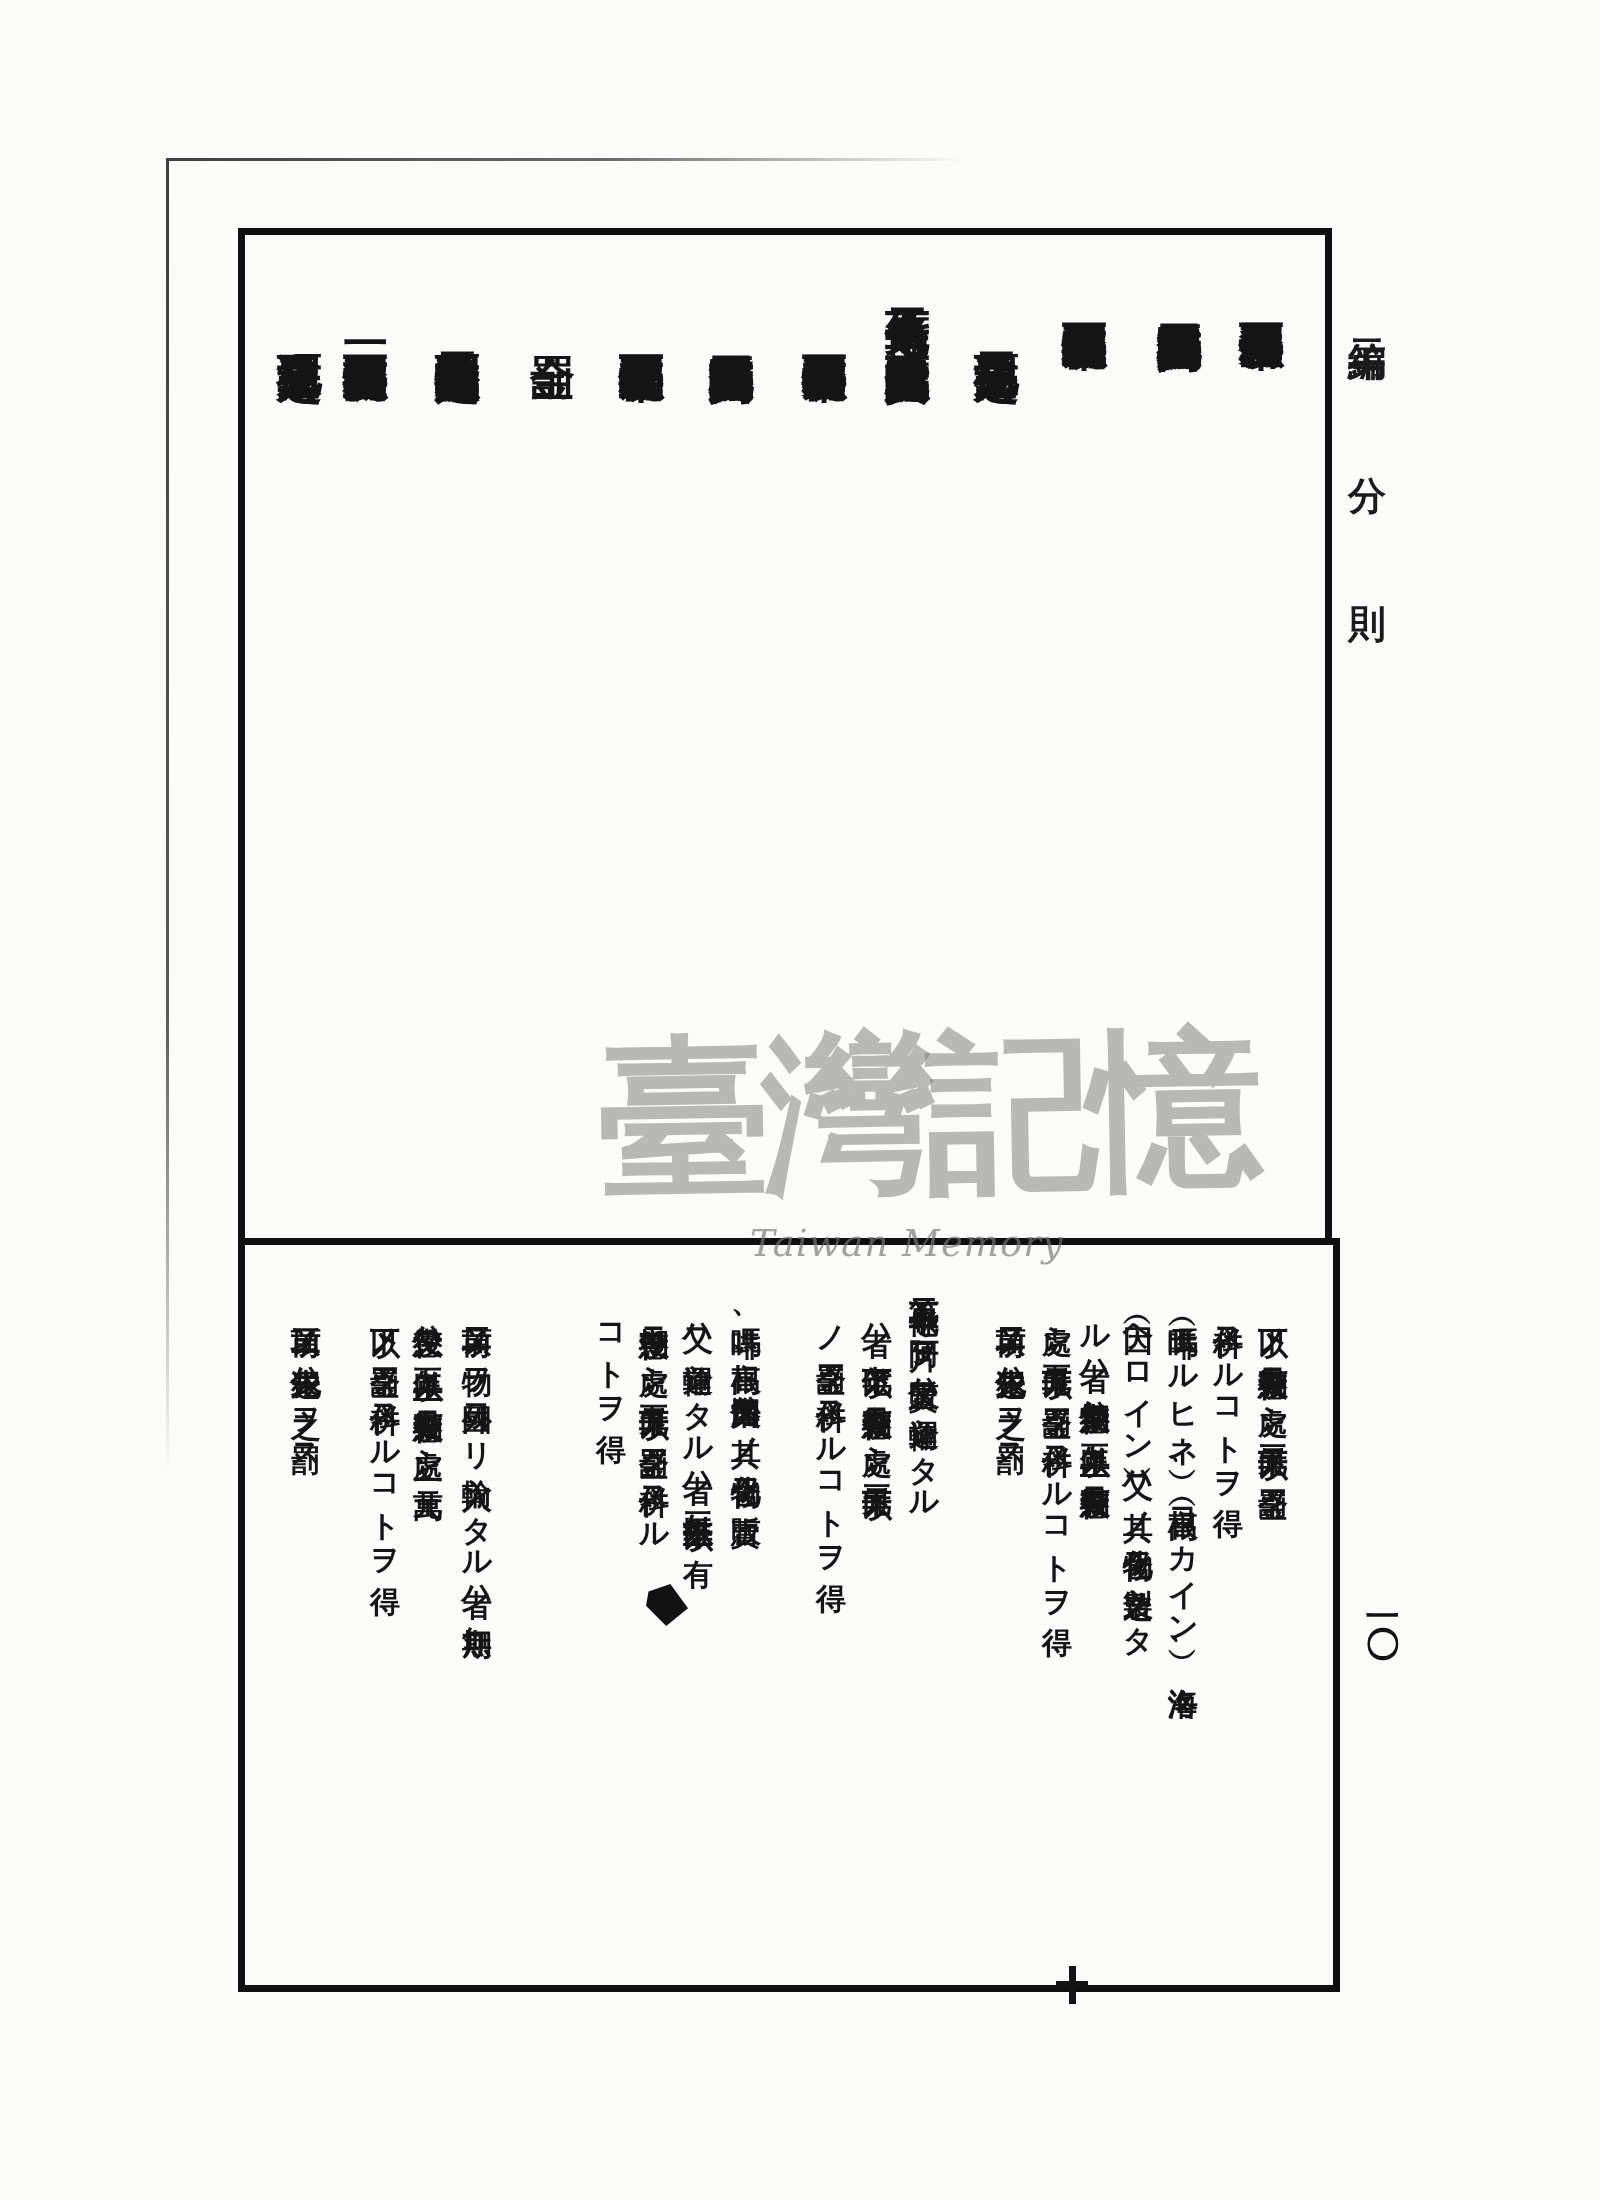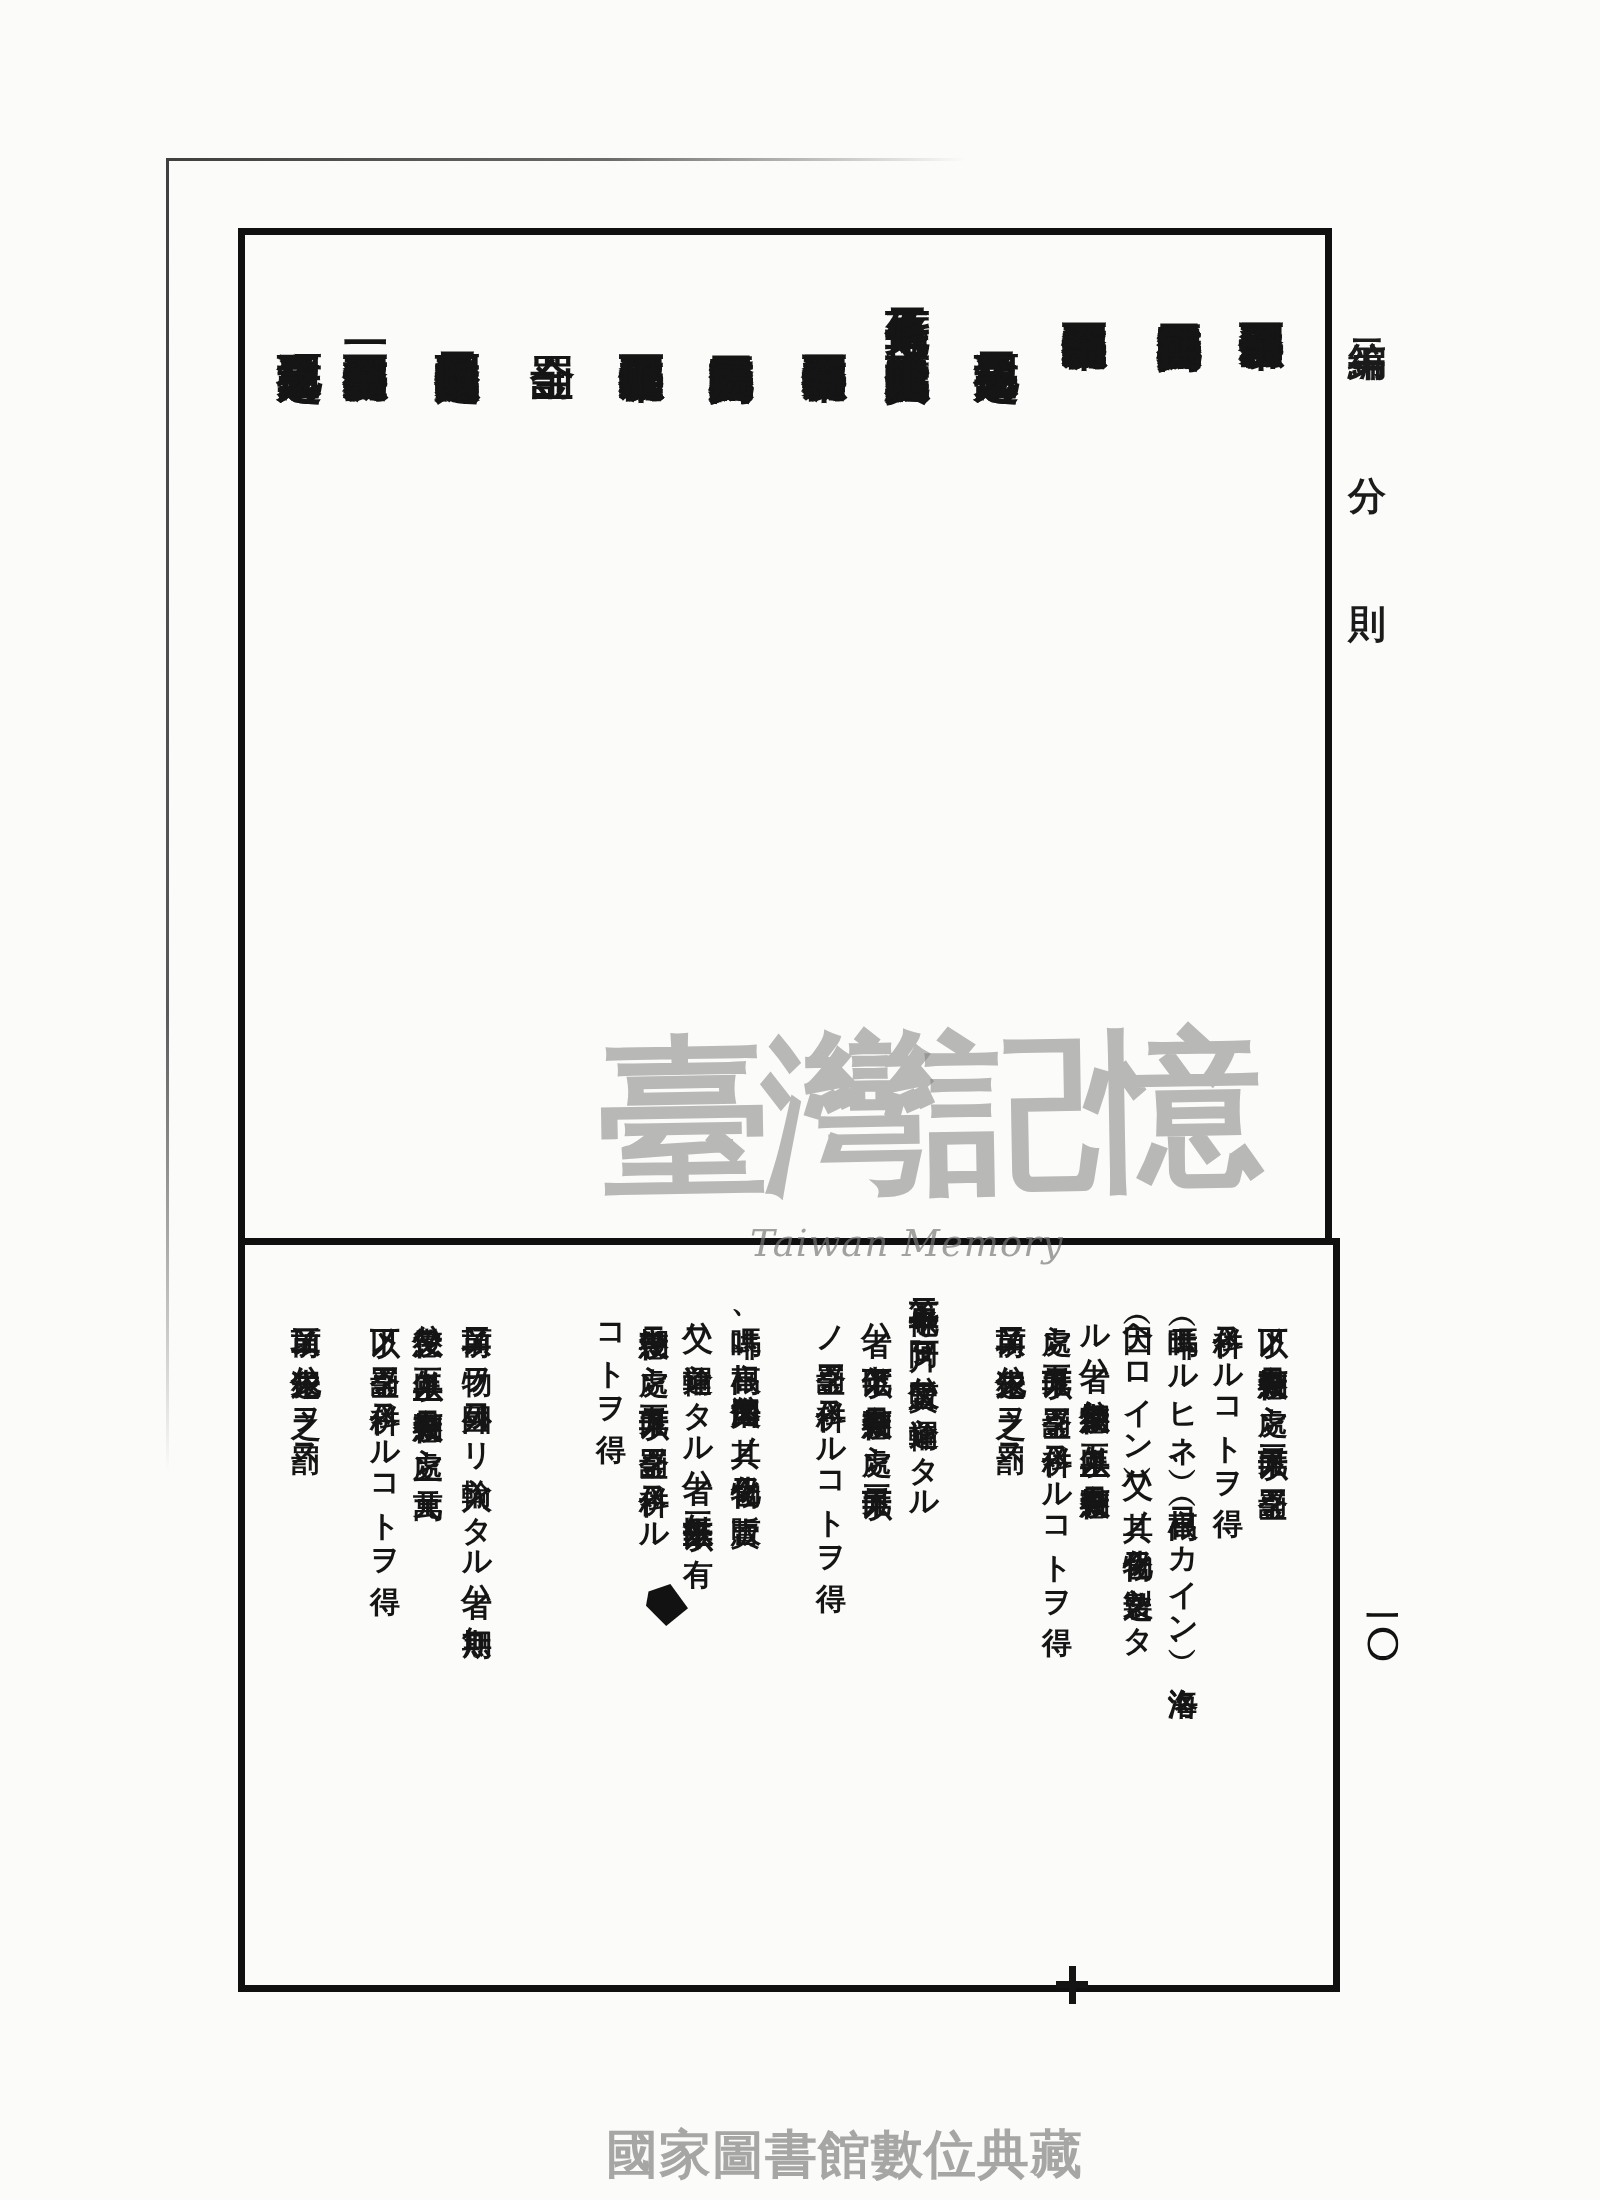--- a/index.html
+++ b/index.html
@@ -122,15 +122,14 @@
       <div class="vcol" style="left: 385px; top: 1304px;">以下ノ罰金ヲ併科スルコトヲ得</div>
       <div class="vcol" style="left: 306px; top: 1304px;">前三項ノ未遂犯ハ之ヲ罰ス</div>
     </div>
 
   <div class="ink-blot"></div>
   <div class="cross-mark"></div>
 
   <div class="wm-cjk">臺灣記憶</div>
   <div class="wm-latin">Taiwan Memory</div>
 
-  <div class="caption">國家圖書館數位典藏</div>
 
 </div>
 
 </body></html>

